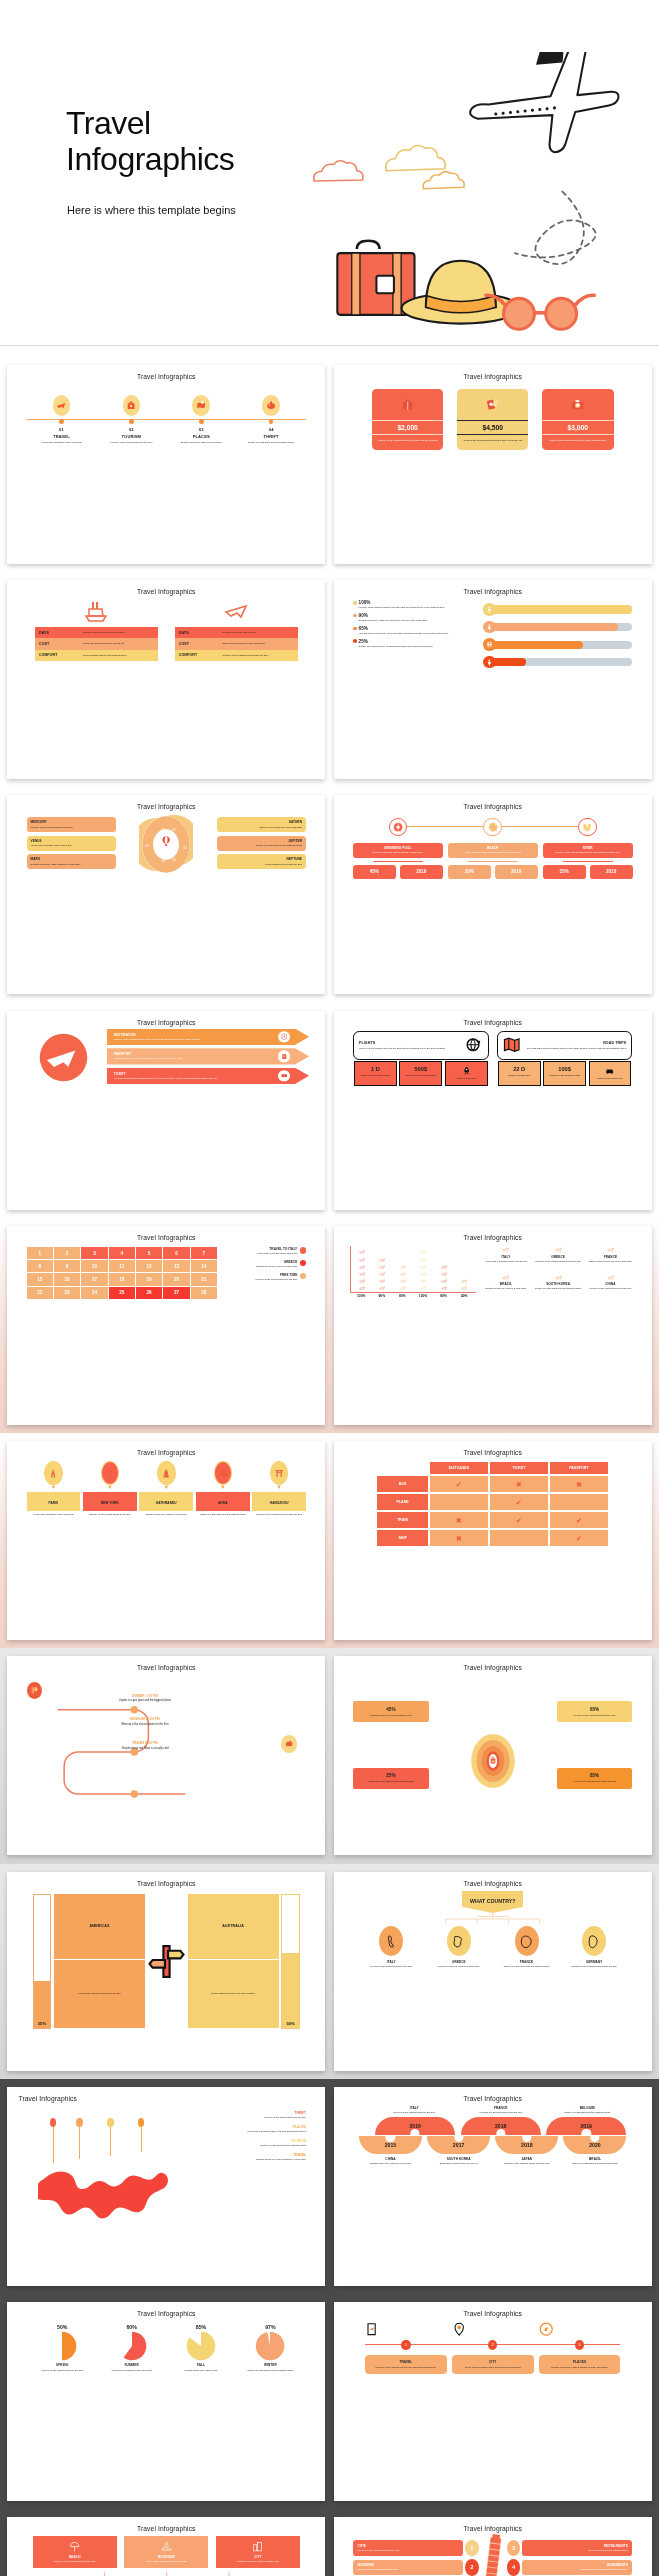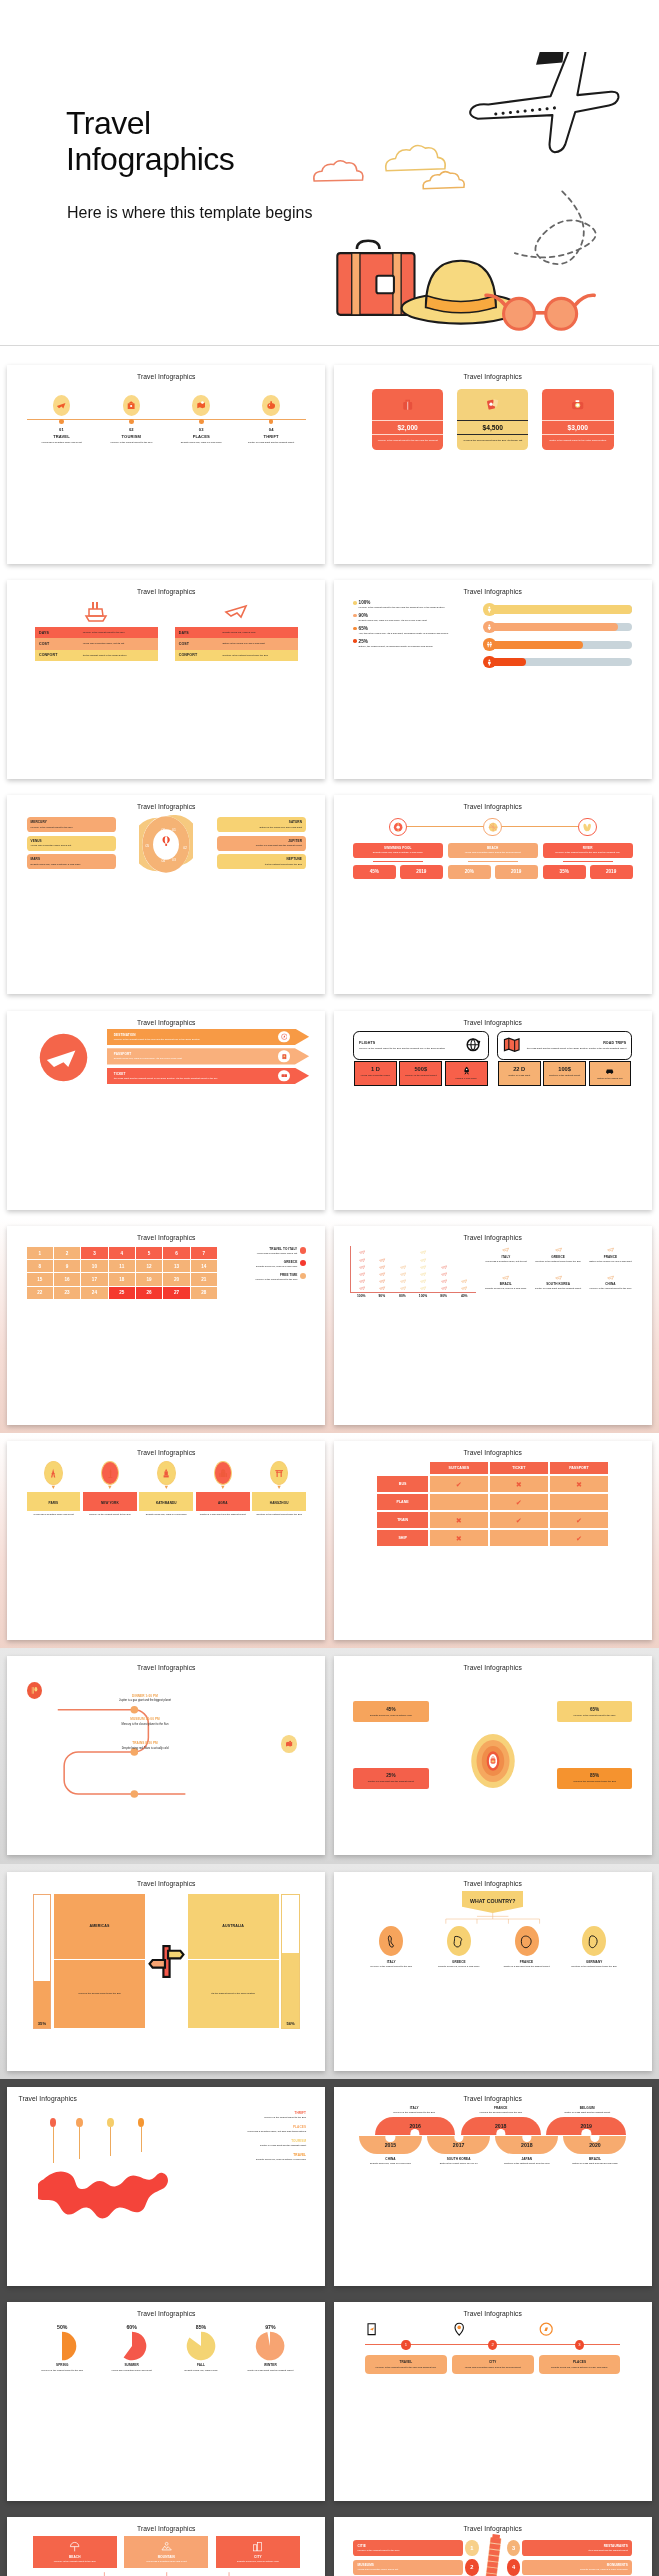--- a/index.html
+++ b/index.html
@@ -1,19 +1,19 @@
 <!DOCTYPE html>
 <html style="font-size:8.2px"><head>
 <meta charset="utf-8">
 <style>
   *{box-sizing:border-box;margin:0;padding:0;}
   body{width:659px;background:#ffffff;font-family:"Liberation Sans",sans-serif;color:#222;}
   .hero{height:345px;background:#fff;position:relative;overflow:hidden;}
   .hero-title{position:absolute;left:66px;top:106px;font-size:32px;line-height:1.12;font-weight:400;color:#0c0c0c;letter-spacing:-0.5px;}
-  .hero-sub{position:absolute;left:67px;top:204px;font-size:16px;color:#141414;}
+  .hero-sub{position:absolute;left:67px;top:204px;font-size:11px;color:#141414;}
   .hero-art{position:absolute;left:309px;top:52px;width:350px;height:289px;}
   .divider{height:0.5px;background:#d8d8d8;margin:0 0 0 0;}
   .deck{padding:11.3px 7.2px 12.4px 7.2px;background:#fff;}
   .row{display:flex;gap:8.2px;margin-bottom:8.2px;}
   .slide{width:100%;aspect-ratio:16/10;background:#fff;box-shadow:0 1.5px 4.6px rgba(0,0,0,.22);position:relative;overflow:hidden;padding:5.2px 7.2px;}
   .stitle{text-align:center;font-size:6.7px;font-weight:400;color:#1b1b1b;margin:2.6px 0 2.1px;letter-spacing:0.1px;}
   .stitle.left{text-align:left;padding-left:4.1px;}
   .body{position:relative;width:100%;height:calc(100% - 13.4px);}
   
   .band-dark{background:#4a4a4a;}

